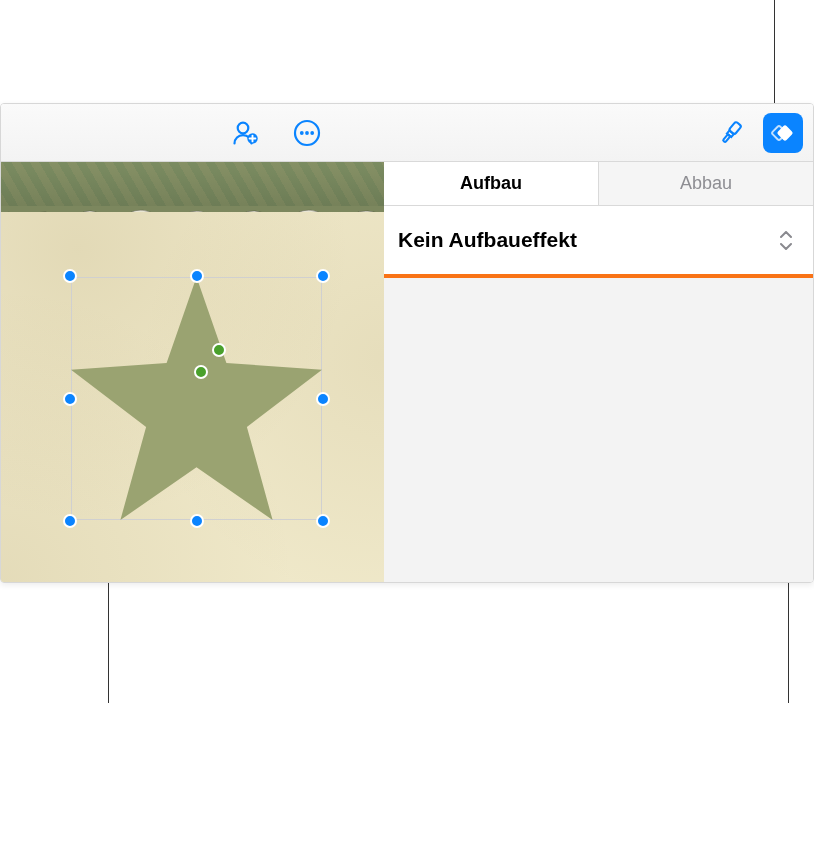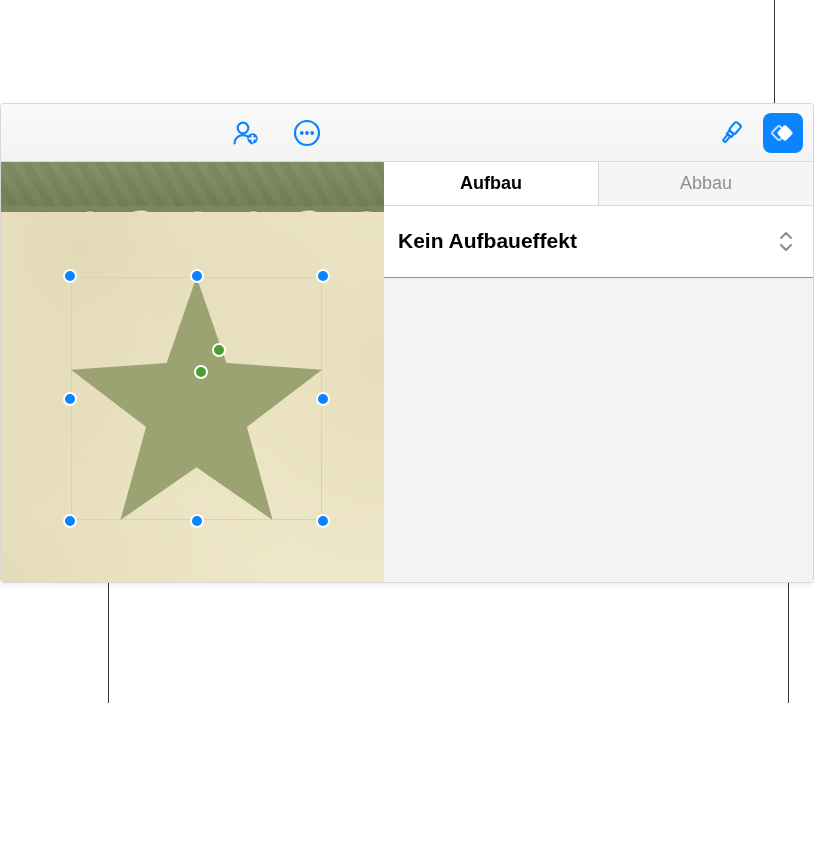--- a/index.html
+++ b/index.html
@@ -21,21 +21,21 @@
   .tb-btn svg { display: block; }
 
   
   .tabs { position: absolute; top: 58px; left: 383px; right: 0; height: 44px; display: flex; border-bottom: 1px solid #d9d9d9; background: #f5f5f5; }
   .tab { flex: 1; display: flex; align-items: center; justify-content: center; font-size: 18px; border-right: 1px solid #d9d9d9; cursor: pointer; }
   .tab:last-child { border-right: none; }
   .tab.active { background: #fff; color: #000; font-weight: 700; }
   .tab.inactive { color: #8e8e93; }
 
   
-  .effect-row { position: absolute; top: 102px; left: 383px; right: 0; height: 72px; background: #fff; border-bottom: 1px solid #f97316; display: flex; align-items: center; padding: 0 16px 0 14px; cursor: pointer; }
+  .effect-row { position: absolute; top: 102px; left: 383px; right: 0; height: 72px; background: #fff; border-bottom: 4px solid #f97316; display: flex; align-items: center; padding: 0 16px 0 14px; cursor: pointer; }
   .effect-text { flex: 1; }
   .effect-title { font-size: 21px; font-weight: 700; color: #000; line-height: 1.15; }
   .effect-sub { font-size: 17px; color: #8a8a8f; margin-top: 2px; }
   .updn { width: 22px; display: flex; flex-direction: column; align-items: center; gap: 3px; color: #8a8a8f; }
   .updn svg { display: block; }
 
   
   .inspector-blank { position: absolute; top: 174px; left: 383px; right: 0; bottom: 0; background: #f3f3f3; }
 
   

